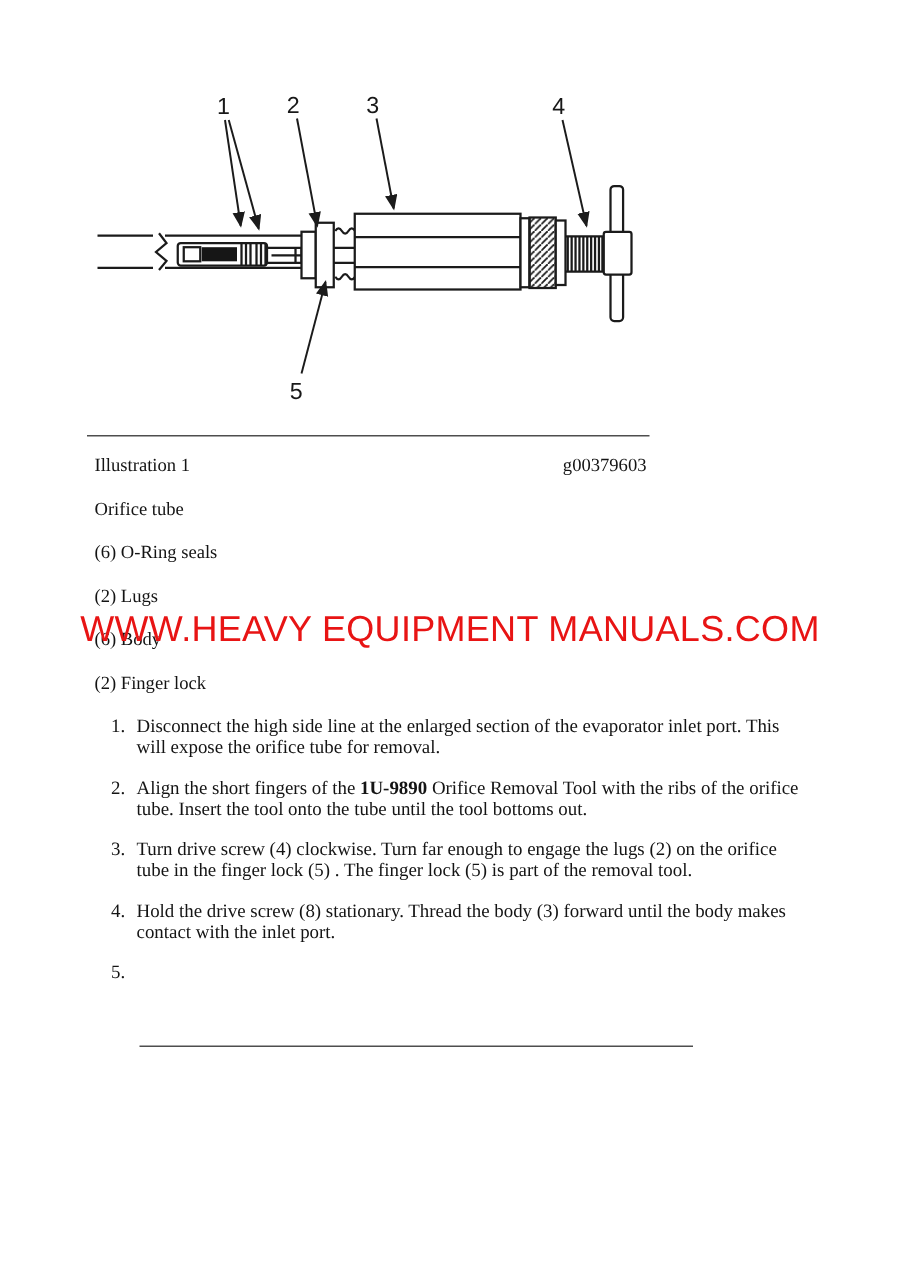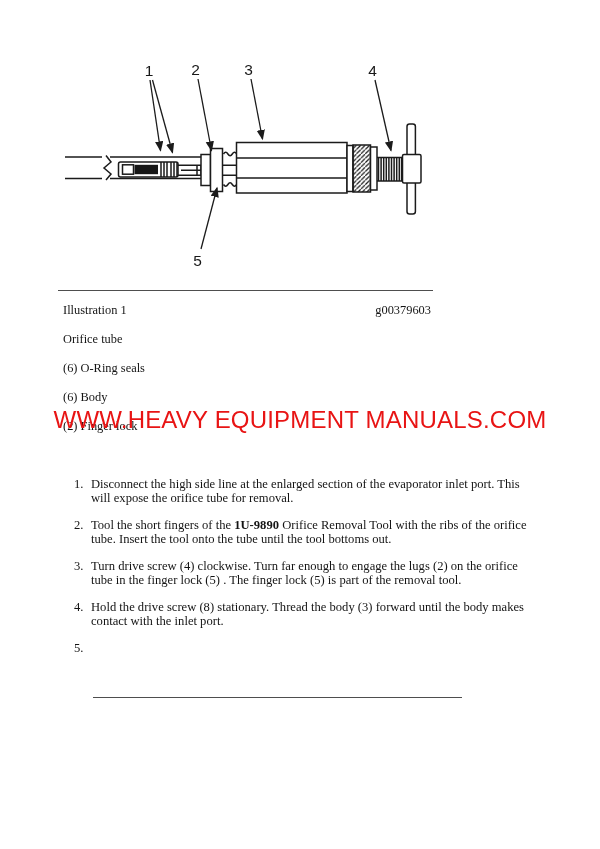--- a/index.html
+++ b/index.html
@@ -100,34 +100,35 @@
 
   <div class="rule rule-top"></div>
 
   <div class="caption">
     <div class="cap-row">
       <span>Illustration 1</span>
       <span>g00379603</span>
     </div>
     <div class="cap-line">Orifice tube</div>
     <div class="cap-line">(6) O-Ring seals</div>
+    <div class="cap-line">(2) Lugs</div>
     <div class="cap-line">(6) Body</div>
     <div class="cap-line">(2) Finger lock</div>
   </div>
 
   <div class="watermark" style="color: rgb(232, 20, 20);">WWW.HEAVY EQUIPMENT MANUALS.COM</div>
 
   <ol class="steps">
     <li>
       <span class="num">1.</span>
       <span><span>Disconnect the high side line at the enlarged section of the evaporator inlet port. This will expose the orifice tube for removal.</span><b></b><span></span></span>
     </li>
     <li>
       <span class="num">2.</span>
-      <span><span>Tool the short fingers of the </span><b>1U-9890</b><span> Orifice Removal Tool with the ribs of the orifice tube. Insert the tool onto the tube until the tool bottoms out.</span></span>
+      <span><span>Align the short fingers of the </span><b>1U-9890</b><span> Orifice Removal Tool with the ribs of the orifice tube. Insert the tool onto the tube until the tool bottoms out.</span></span>
     </li>
     <li>
       <span class="num">3.</span>
       <span><span>Turn drive screw (4) clockwise. Turn far enough to engage the lugs (2) on the orifice tube in the finger lock (5) . The finger lock (5) is part of the removal tool.</span><b></b><span></span></span>
     </li>
     <li>
       <span class="num">4.</span>
       <span><span>Hold the drive screw (8) stationary. Thread the body (3) forward until the body makes contact with the inlet port.</span><b></b><span></span></span>
     </li>
     <li>

